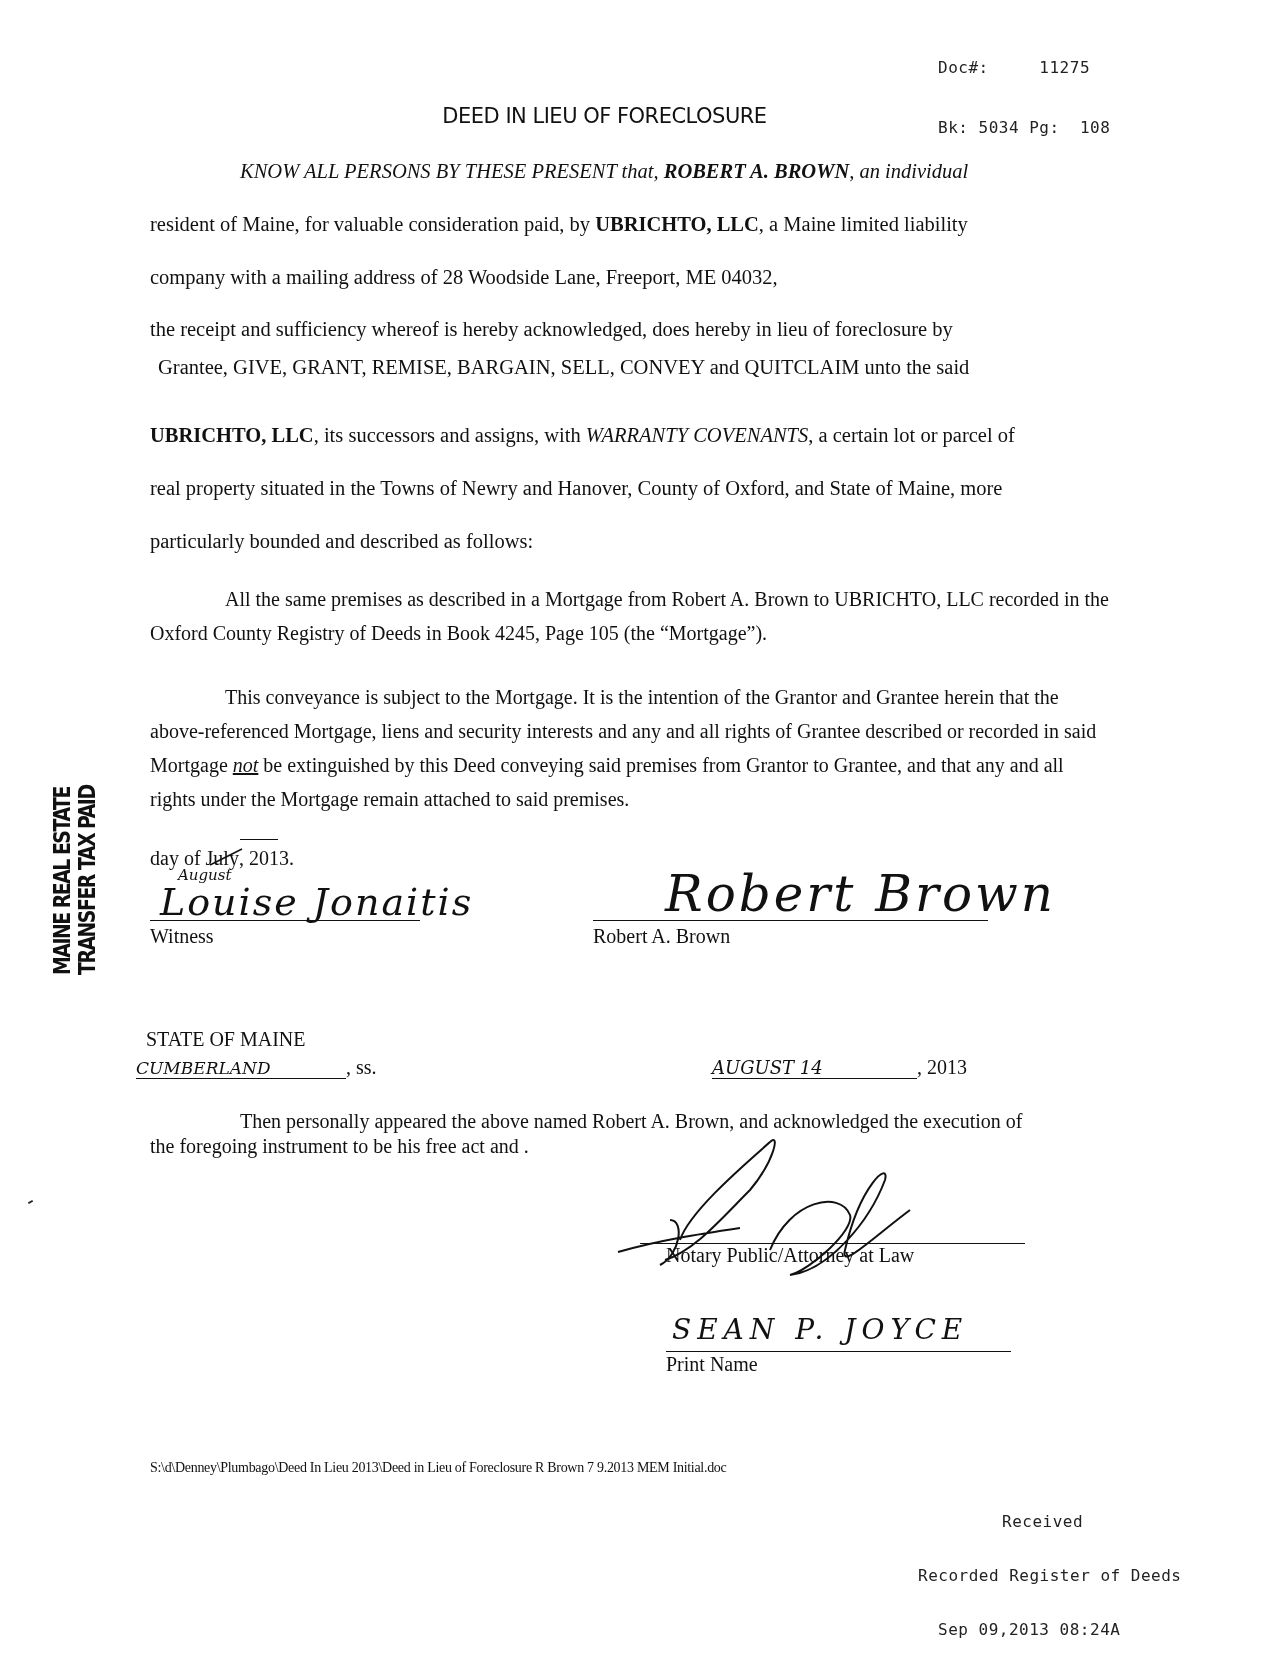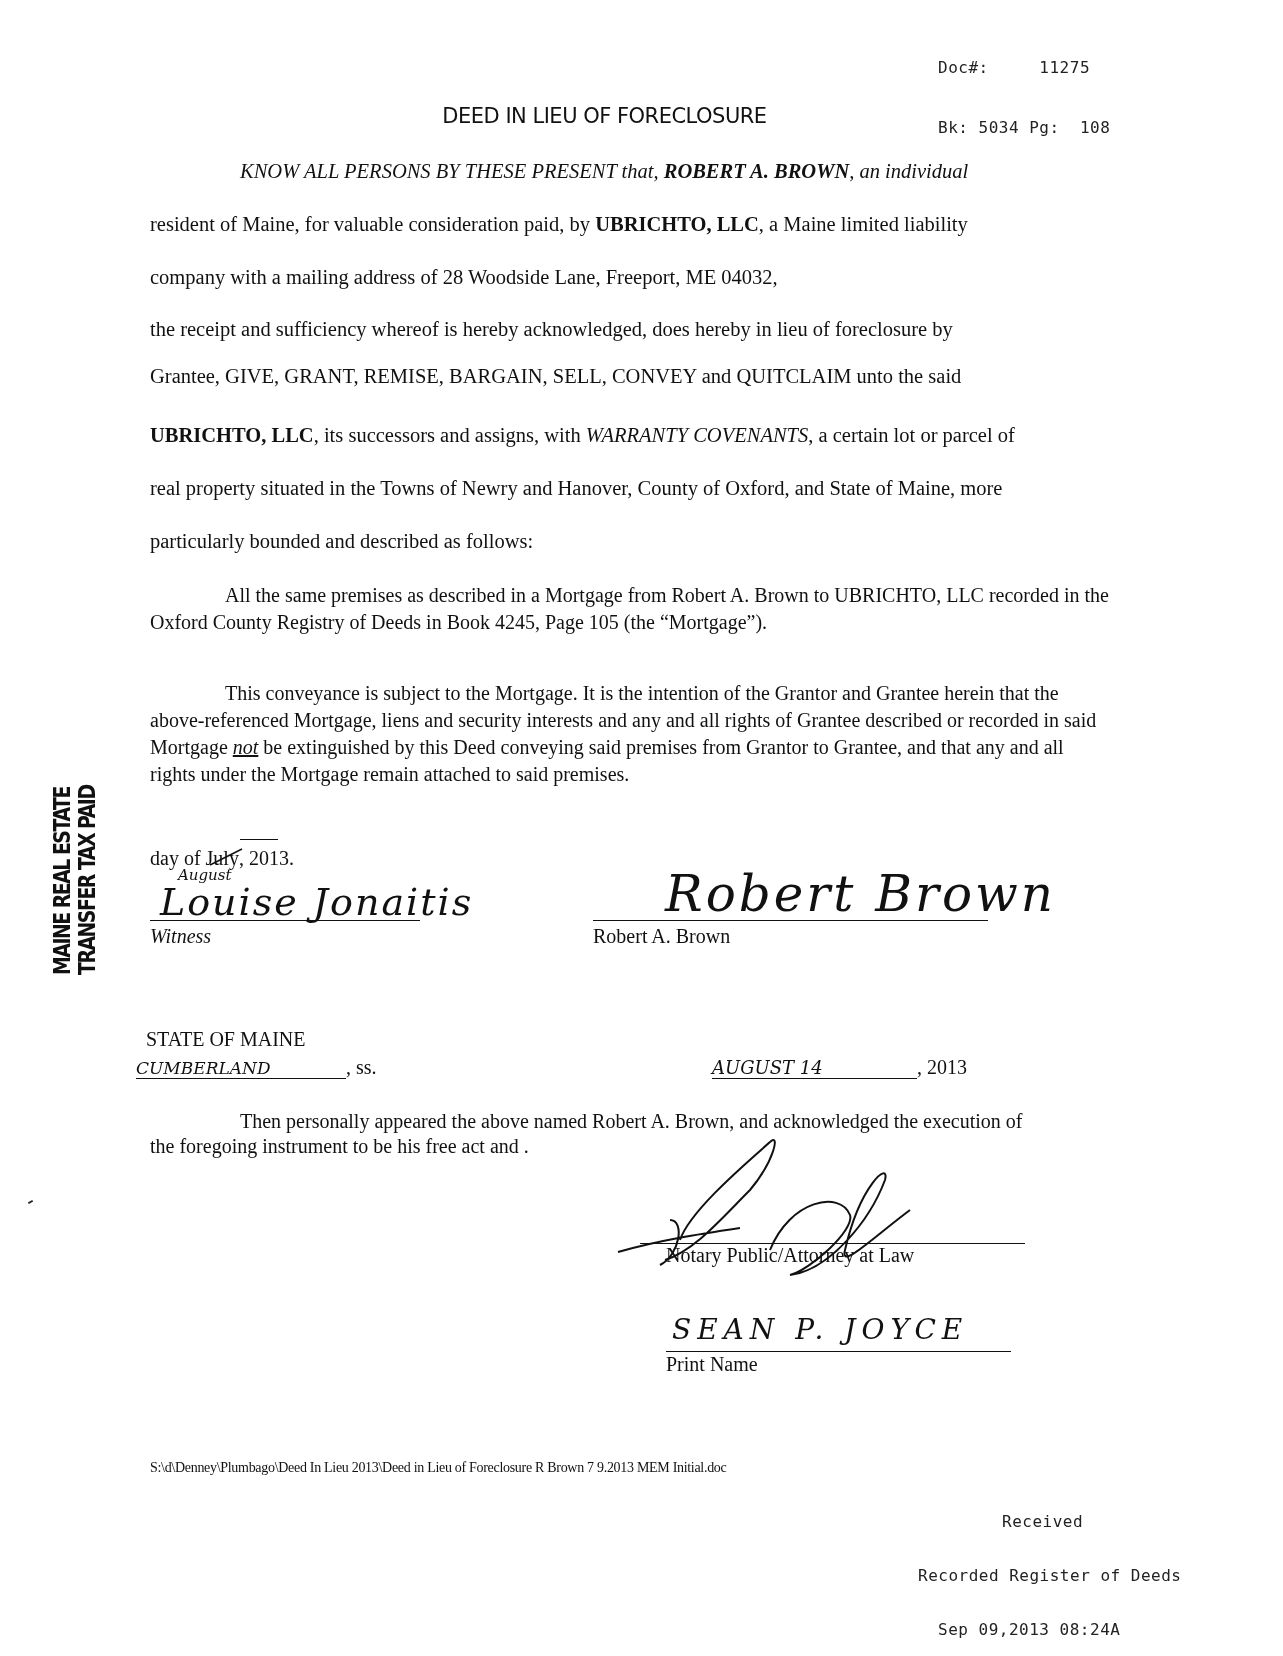--- a/index.html
+++ b/index.html
@@ -3,21 +3,21 @@
 <meta charset="utf-8">
 <style>
   html, body { margin:0; padding:0; background:#ffffff; }
   body { width:1283px; height:1656px; position:relative; overflow:hidden; color:#111; font-family:"Liberation Serif", serif; }
   .abs { position:absolute; }
   .mono { font-family:"DejaVu Sans Mono", "Liberation Mono", monospace; color:#222; letter-spacing:0.5px; }
   .stamp-top { left:938px; top:18px; font-size:16px; line-height:20px; white-space:pre; }
   .title { left:0; width:1209px; top:104px; text-align:center; font-family:"DejaVu Sans", sans-serif; font-size:21px; letter-spacing:-0.5px; font-weight:normal; }
   .body-line { left:150px; font-size:20.5px; white-space:nowrap; }
   .indent { padding-left:90px; }
-  .para { left:150px; width:960px; font-size:20px; line-height:27px; }
+  .para { left:150px; width:960px; font-size:20px; line-height:34px; }
   .para p { margin:0; text-indent:75px; }
   b { font-weight:bold; }
   i { font-style:italic; }
   u { text-decoration:underline; }
   .side-stamp { left:50px; top:975px; transform-origin:0 0; transform:rotate(-90deg); font-family:"DejaVu Sans", sans-serif; font-weight:bold; font-size:23px; line-height:25px; letter-spacing:-1.8px; transform: rotate(-90deg) scaleX(0.82); white-space:nowrap; }
   .blank { display:inline-block; border-bottom:1.5px solid #111; }
   .sig { font-family:"DejaVu Serif", serif; font-style:italic; color:#111; }
   .line { position:absolute; height:0; border-top:1.5px solid #111; }
   .small { font-size:20px; }
   .footer-path { left:150px; top:1460px; font-size:14px; letter-spacing:-0.3px; white-space:nowrap; }
@@ -35,21 +35,21 @@
 <div class="abs title">DEED IN LIEU OF FORECLOSURE</div>
 
 <div class="abs body-line indent" style="top:160px;font-style:italic;">
   <span>KNOW ALL PERSONS BY THESE PRESENT that, </span><b>ROBERT A. BROWN</b><span>, an individual</span>
 </div>
 <div class="abs body-line" style="top:213px;">
   <span>resident of Maine, for valuable consideration paid, by </span><b>UBRICHTO, LLC</b><span>, a Maine limited liability</span>
 </div>
 <div class="abs body-line" style="top:266px;">company with a mailing address of 28 Woodside Lane, Freeport, ME 04032,</div>
 <div class="abs body-line" style="top:318px;">the receipt and sufficiency whereof is hereby acknowledged, does hereby in lieu of foreclosure by</div>
-<div class="abs body-line" style="top:365px;">Grantee, GIVE, GRANT, REMISE, BARGAIN, SELL, CONVEY and QUITCLAIM unto the said</div>
+<div class="abs body-line" style="top:356px;margin-left:8px;">Grantee, GIVE, GRANT, REMISE, BARGAIN, SELL, CONVEY and QUITCLAIM unto the said</div>
 <div class="abs body-line" style="top:424px;">
   <b>UBRICHTO, LLC</b><span>, its successors and assigns, with </span><i>WARRANTY COVENANTS</i><span>, a certain lot or parcel of</span>
 </div>
 <div class="abs body-line" style="top:477px;">real property situated in the Towns of Newry and Hanover, County of  Oxford, and State of Maine, more</div>
 <div class="abs body-line" style="top:530px;">particularly bounded and described as follows:</div>
 
 <div class="abs para" style="top:582px;">
   <p>All the same premises as described in a Mortgage from Robert A. Brown to UBRICHTO, LLC recorded in the Oxford County Registry of Deeds in Book 4245, Page 105 (the “Mortgage”).</p>
 </div>
 
@@ -67,21 +67,21 @@
 </div>
 <div class="abs body-line" style="top:847px; font-size:20px;">
   <span>day of </span><span style="position:relative;"><span>July</span><svg width="40" height="20" style="left:0;top:0;">
         <path d="M4 18 L36 2" stroke="#111" stroke-width="1.5" fill="none"></path>
       </svg></span><span>, 2013.</span>
 </div>
 <div class="abs sig" style="left:178px; top:866px; font-size:15px;">August</div>
 
 <div class="abs sig" style="left:160px; top:880px; font-size:38px; letter-spacing:2px;">Louise Jonaitis</div>
 <div class="line" style="left:150px; top:920px; width:270px;"></div>
-<div class="abs small" style="left:150px; top:925px;font-style:italic;">Witness</div>
+<div class="abs small" style="left:150px; top:925px;">Witness</div>
 
 <div class="abs sig" style="left:665px; top:865px; font-size:50px; letter-spacing:3px;">Robert Brown</div>
 <div class="line" style="left:593px; top:920px; width:395px;"></div>
 <div class="abs small" style="left:593px; top:925px;">Robert A. Brown</div>
 
 <div class="abs small" style="left:146px; top:1028px;">STATE OF MAINE</div>
 <div class="abs" style="left:136px; top:1056px; width:250px;">
   <span class="sig" style="display:inline-block; width:210px; border-bottom:1.5px solid #111; font-size:17px;">CUMBERLAND</span><span class="small">, ss.</span>
 </div>
 <div class="abs" style="left:712px; top:1056px;">

